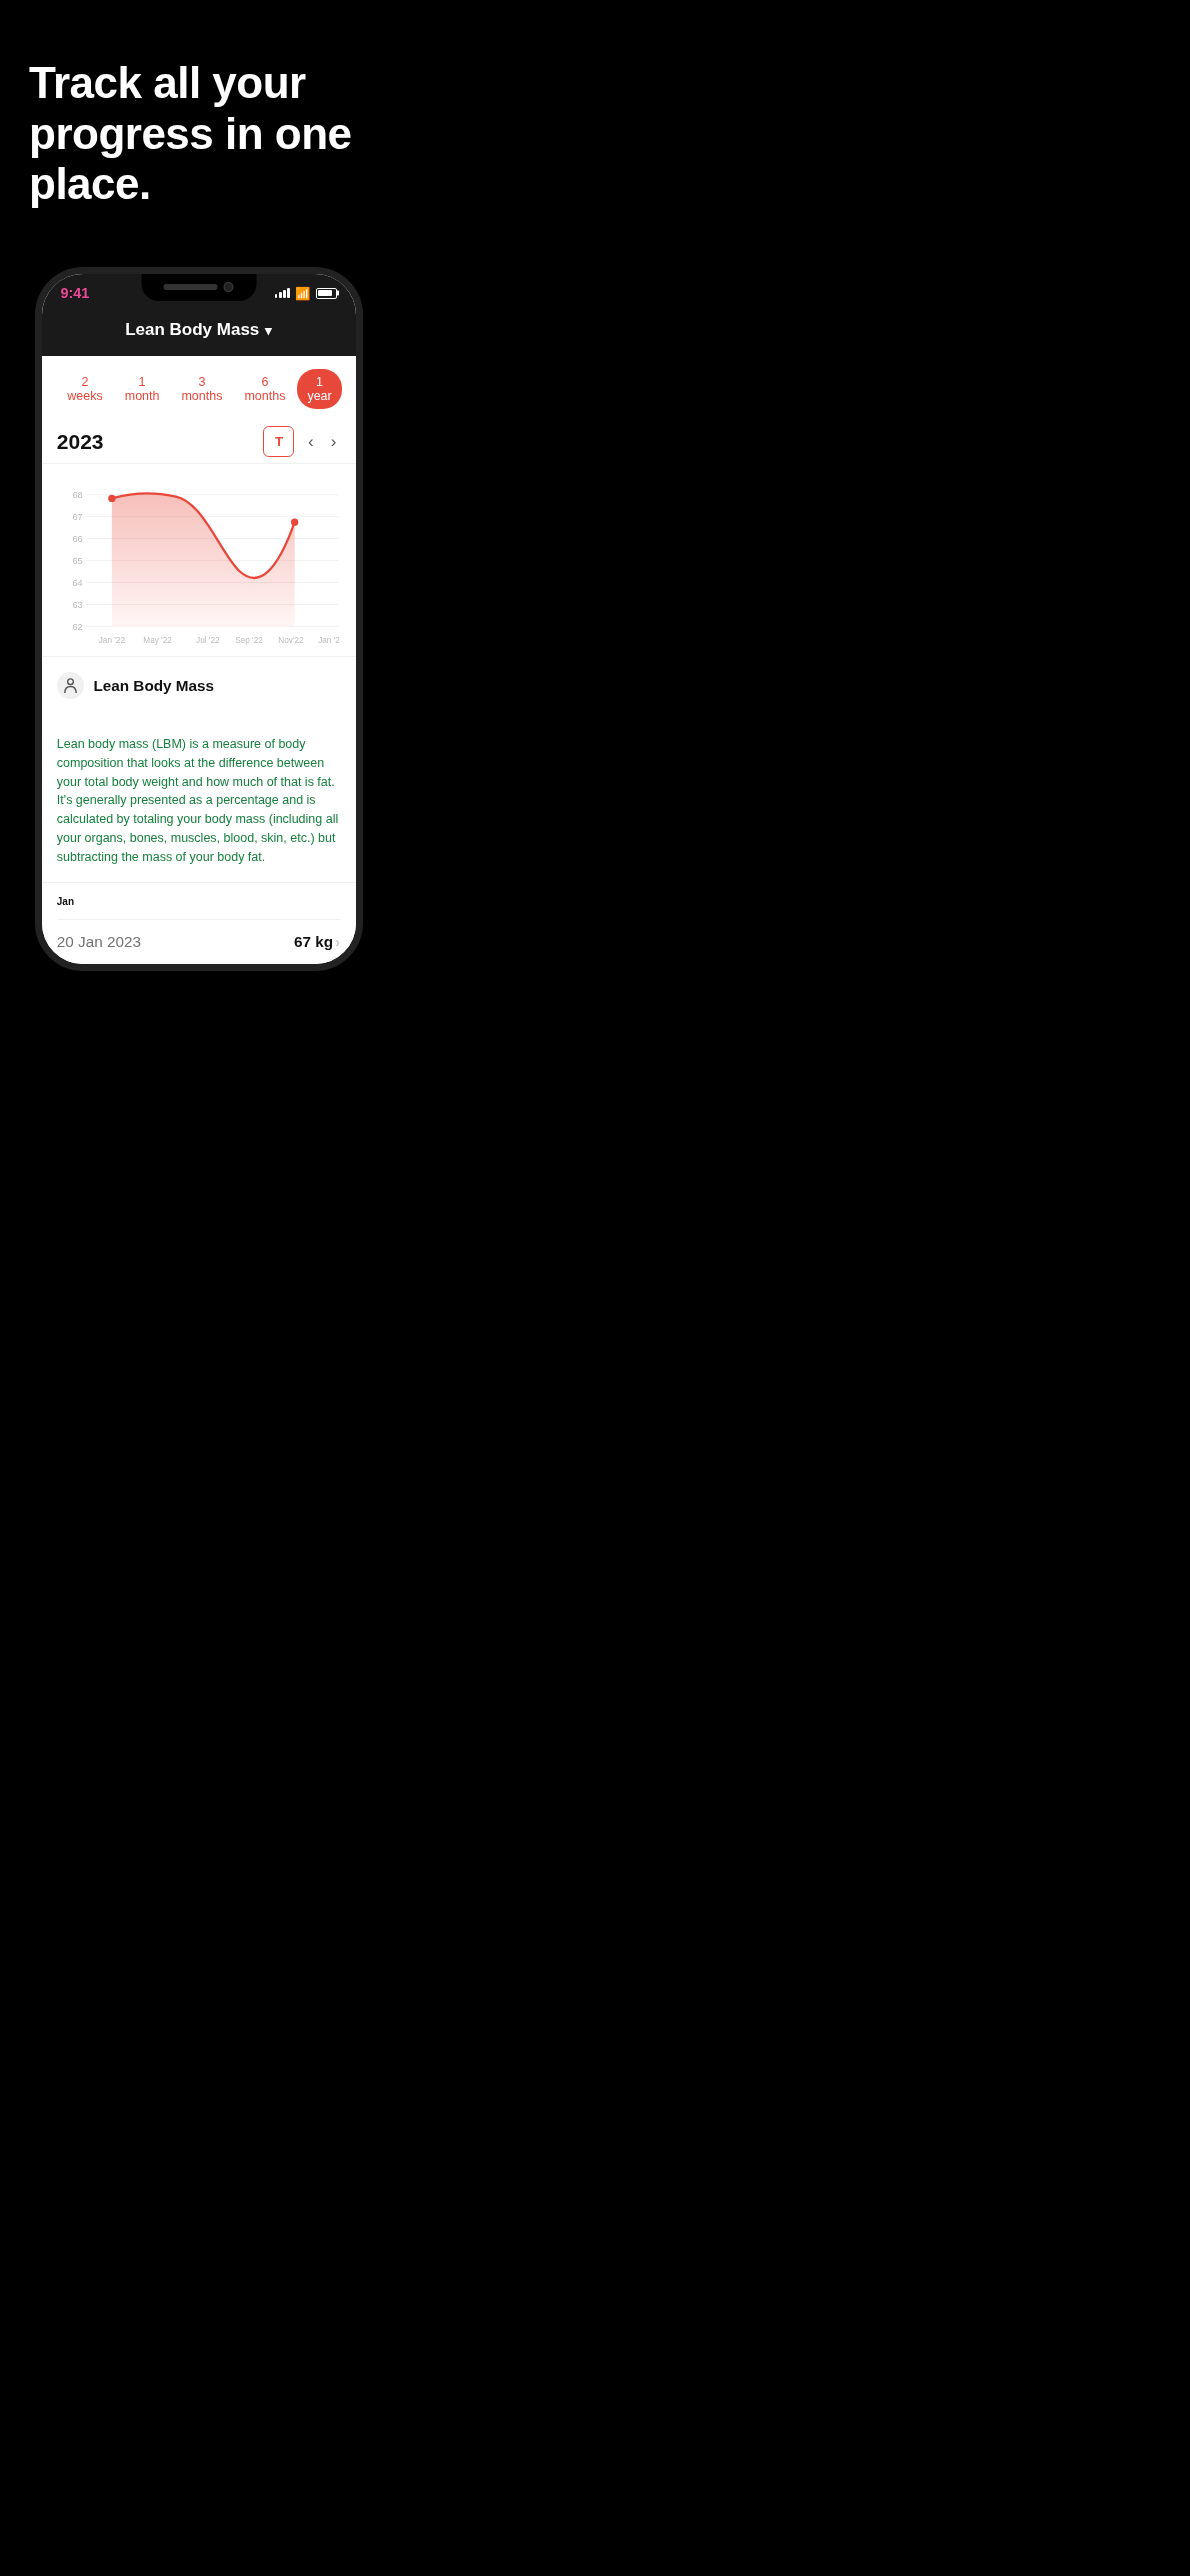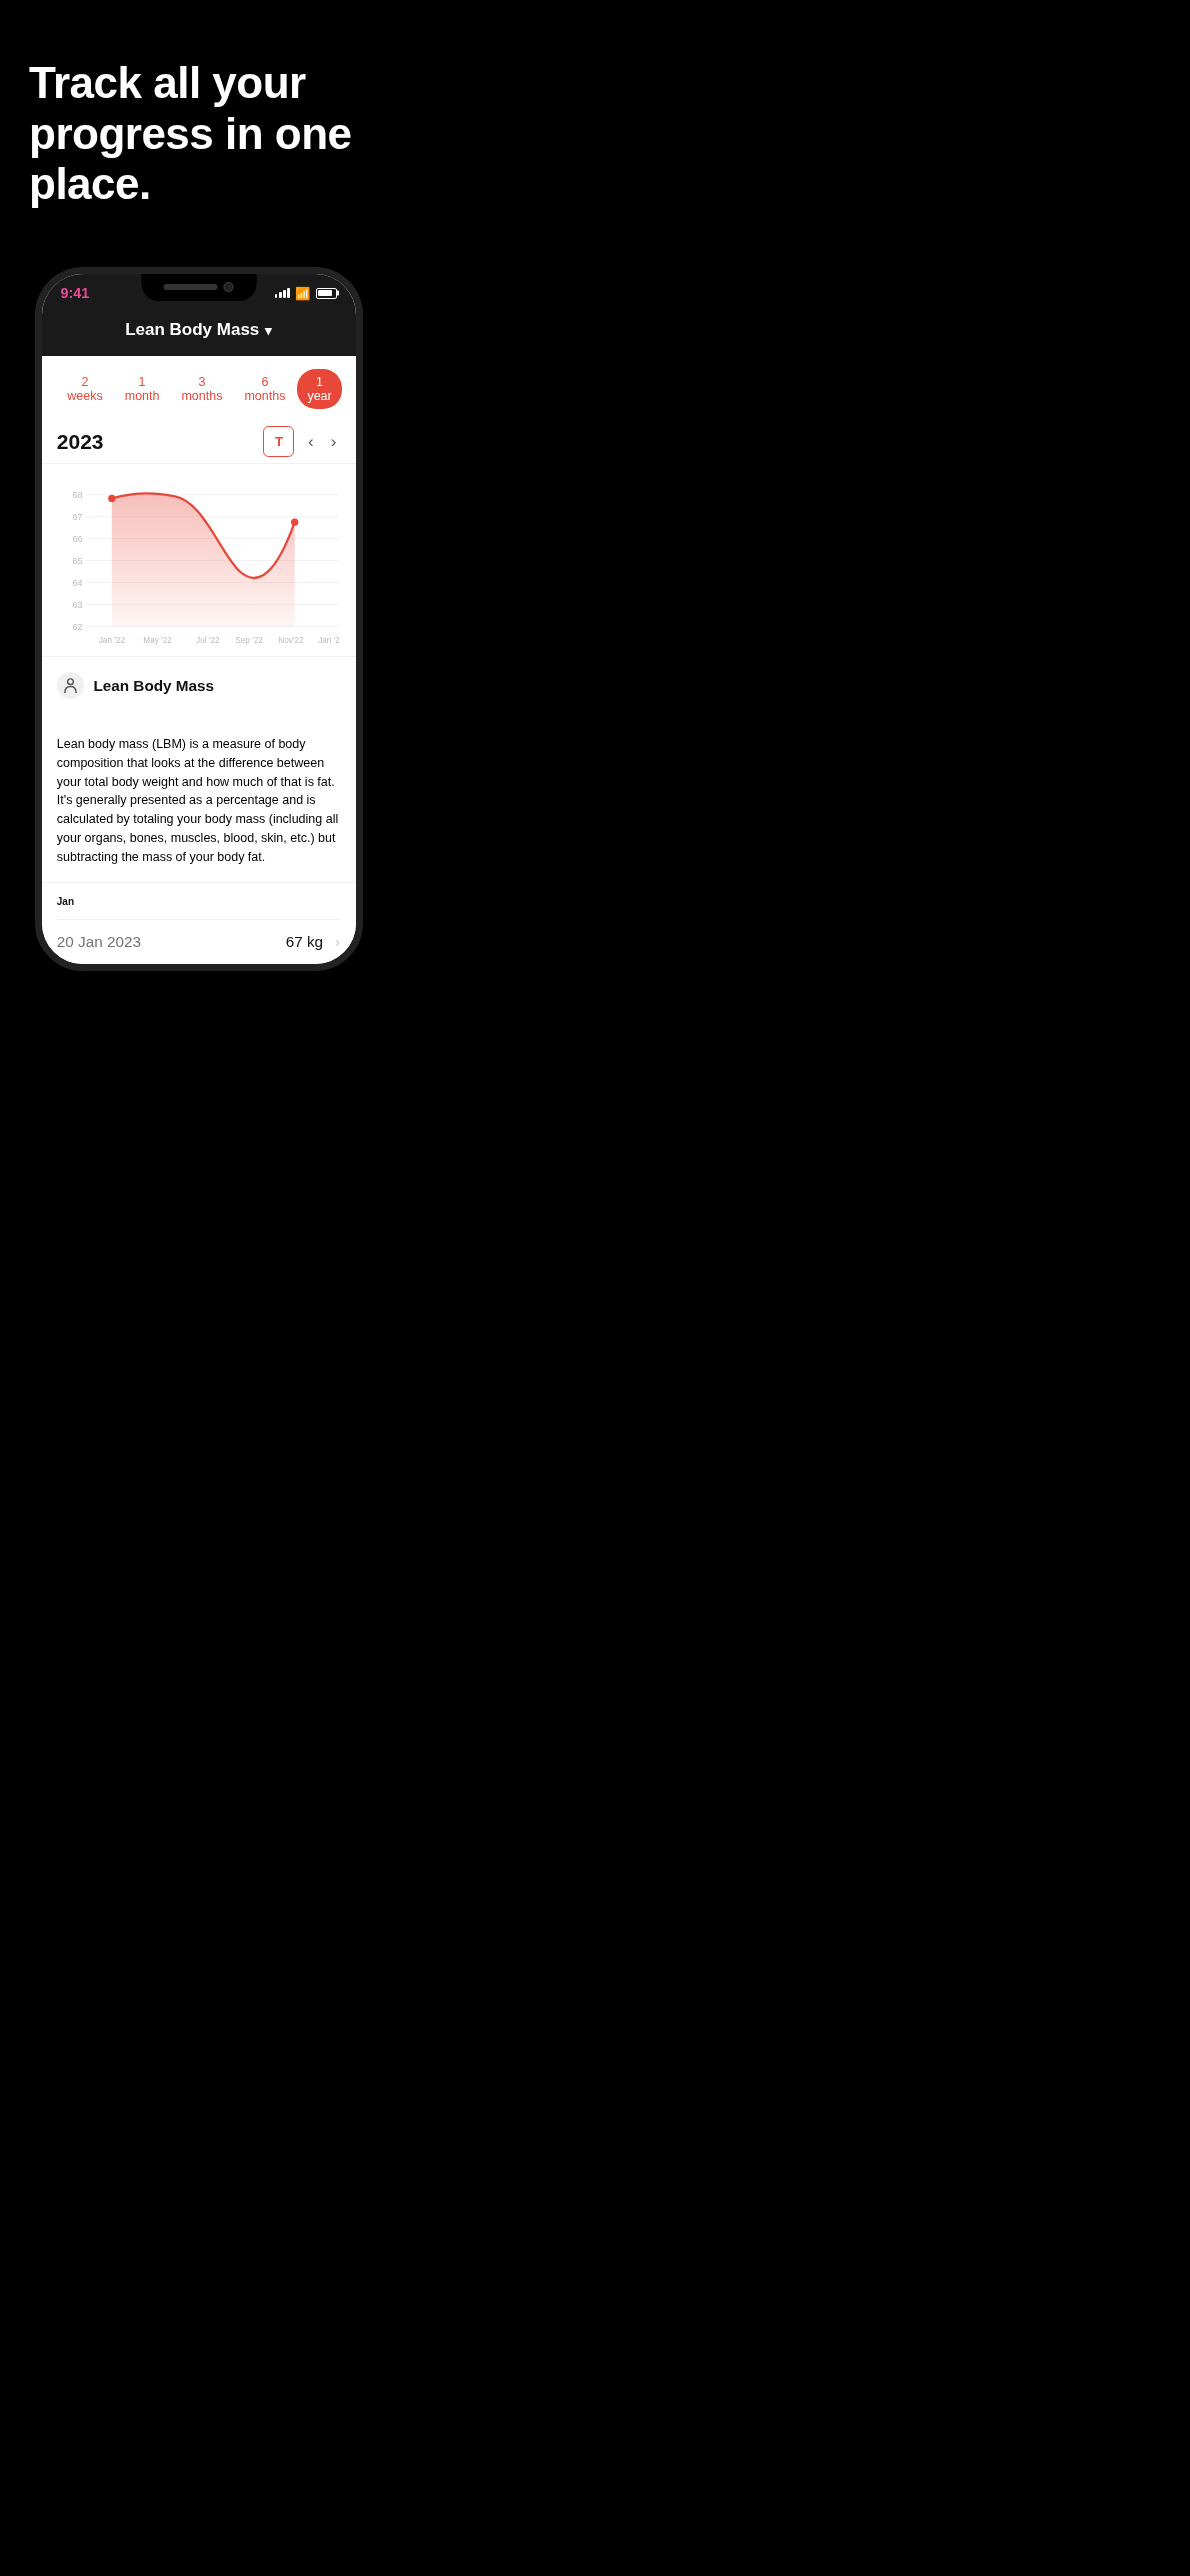--- a/index.html
+++ b/index.html
@@ -251,21 +251,21 @@
       justify-content: center;
       font-size: 13.4px;
     }
     .info-title {
       font-size: 15.3px;
       font-weight: 600;
       color: #111;
     }
     .info-desc {
       font-size: 12.5px;
-      color: #000000;
+      color: #15803d;
       line-height: 1.5;
       margin-top: 36px;
     }
 
     
     .data-section {
       padding: 13.4px 15.3px 0;
       border-top: 1px solid #f0f0f0;
     }
     .data-month-label {
@@ -281,23 +281,23 @@
       padding: 13.4px 0;
       border-top: 1px solid #f0f0f0;
     }
     .data-entry-date {
       font-size: 15.3px;
       color: #737373;
     }
     .data-entry-value {
       display: flex;
       align-items: center;
-      gap: 12px;
+      gap: 2px;
       font-size: 15.3px;
-      font-weight: 400;
+      font-weight: 700;
       color: #111;
       justify-content: center;
     }
     .data-entry-chevron {
       color: #ccc;
       font-size: 15.3px;
     }
   </style>
 </head>
 <body>

